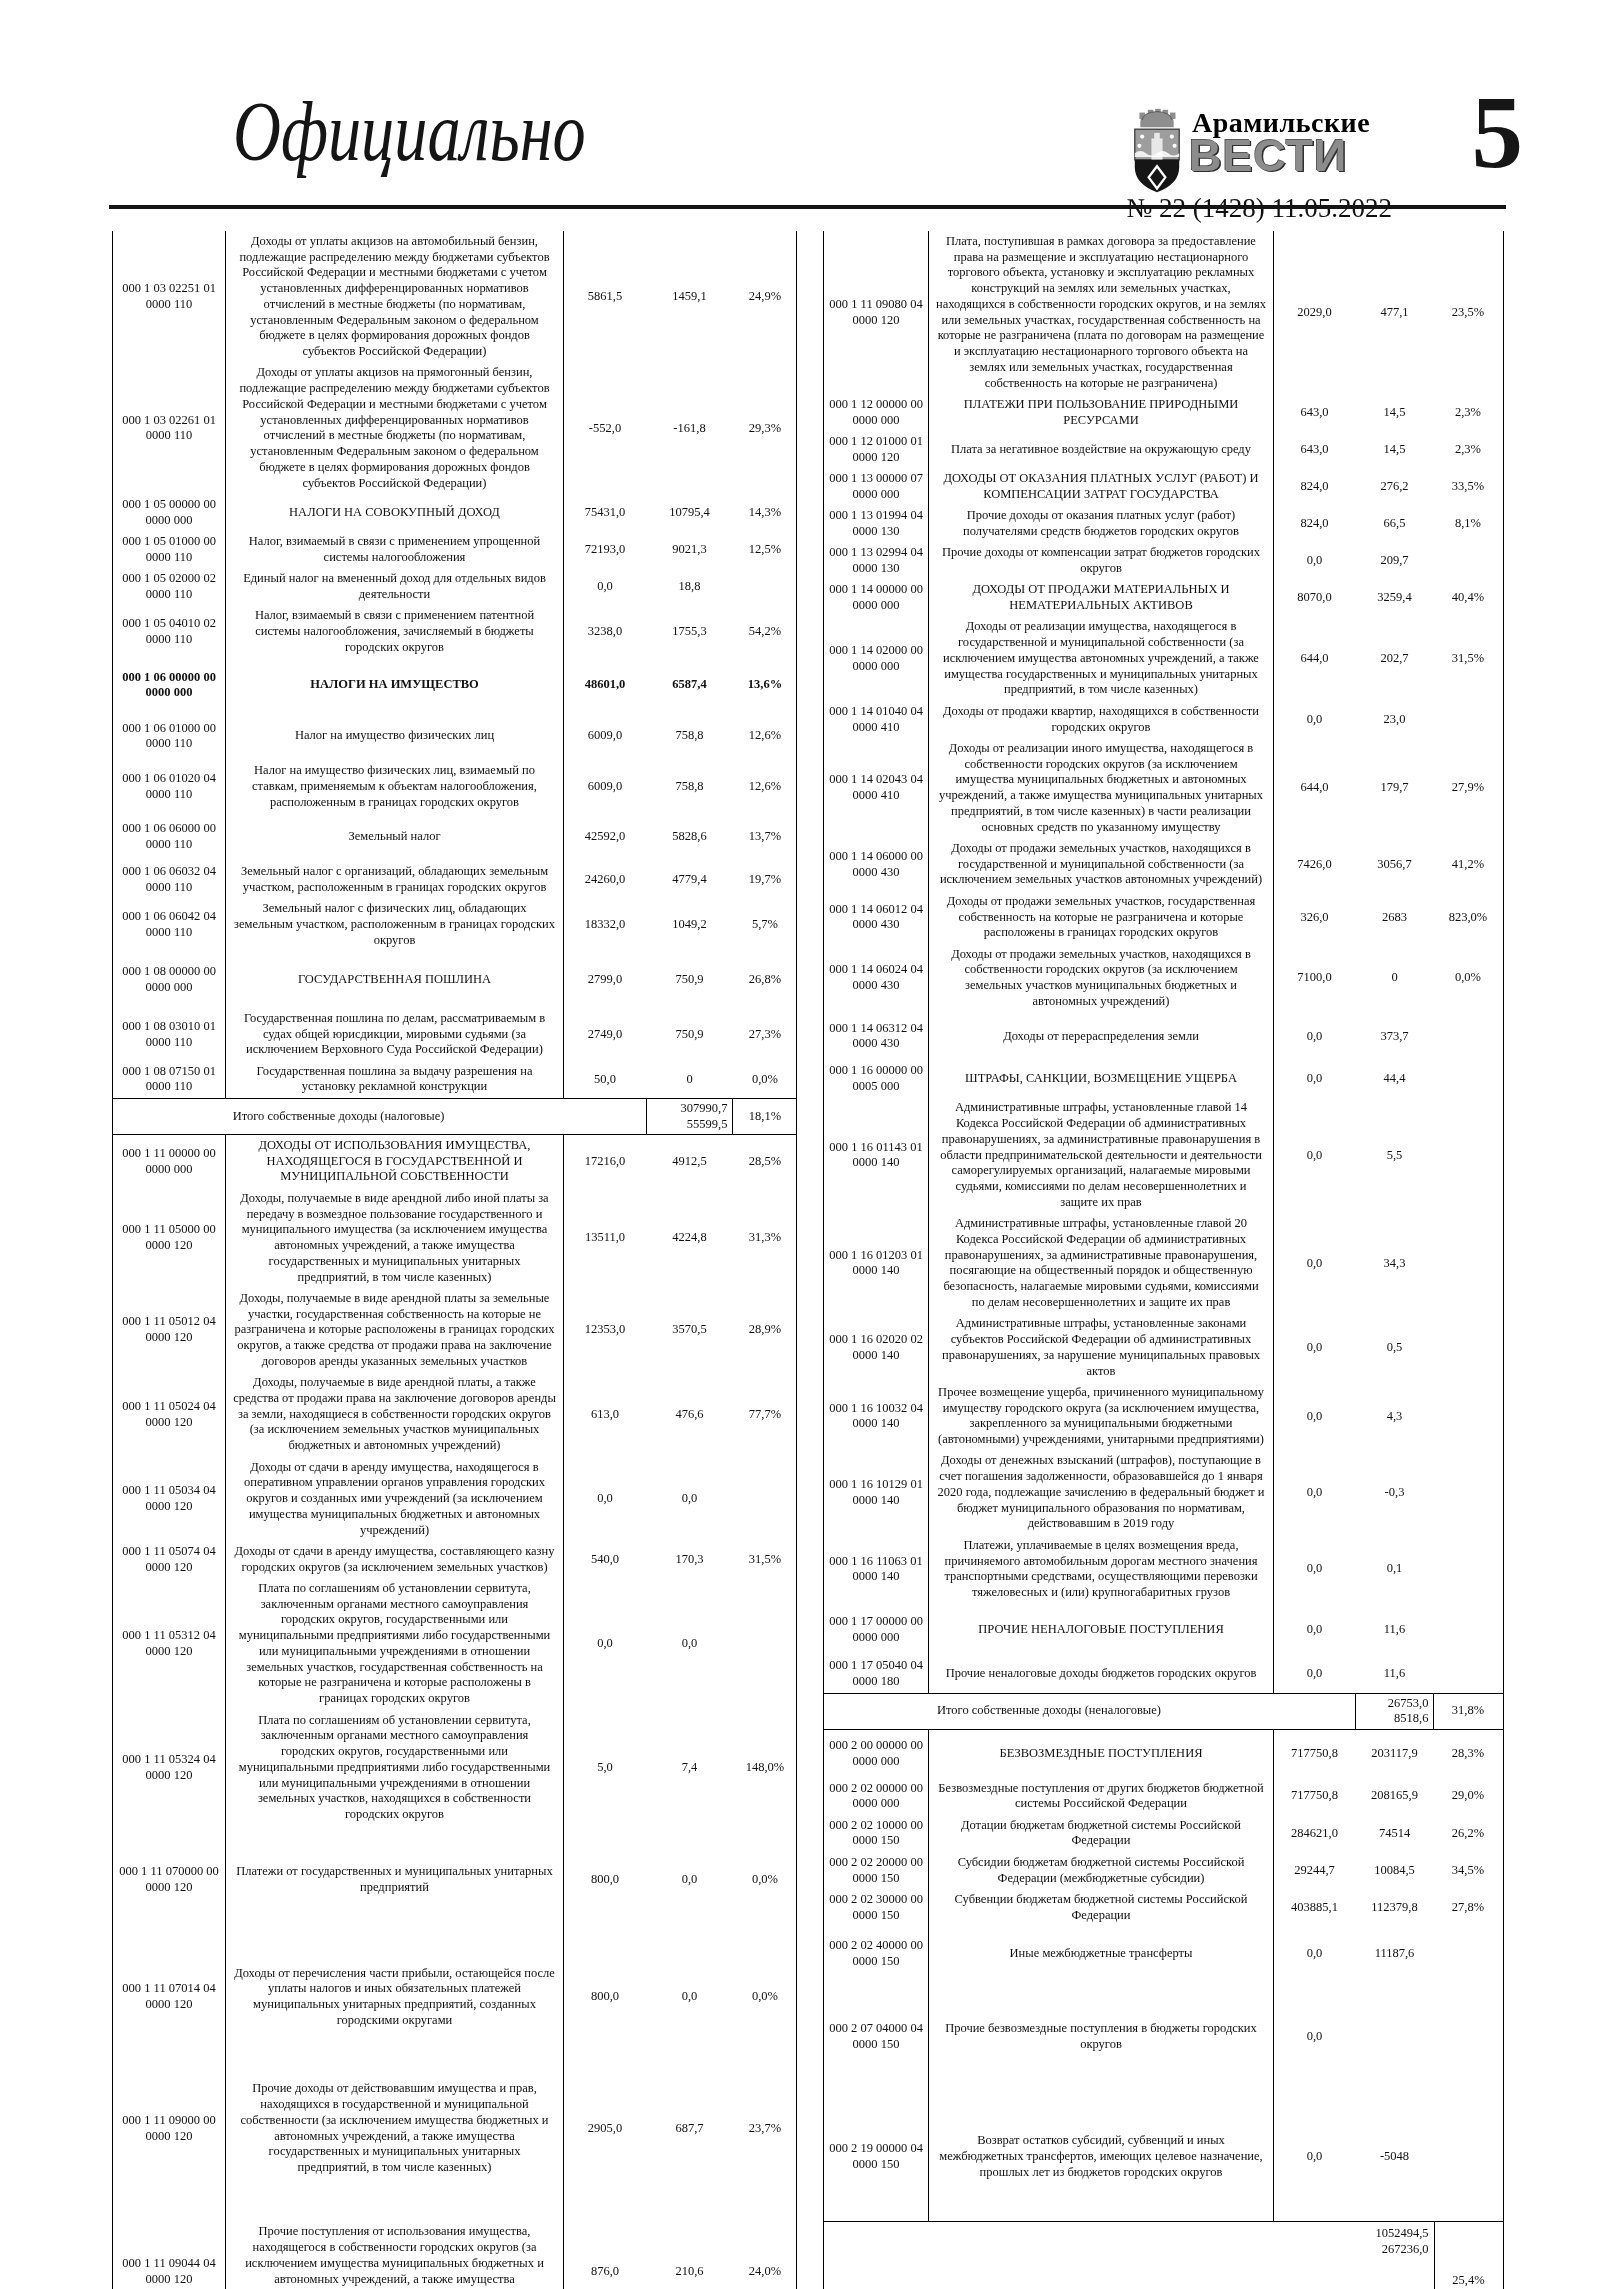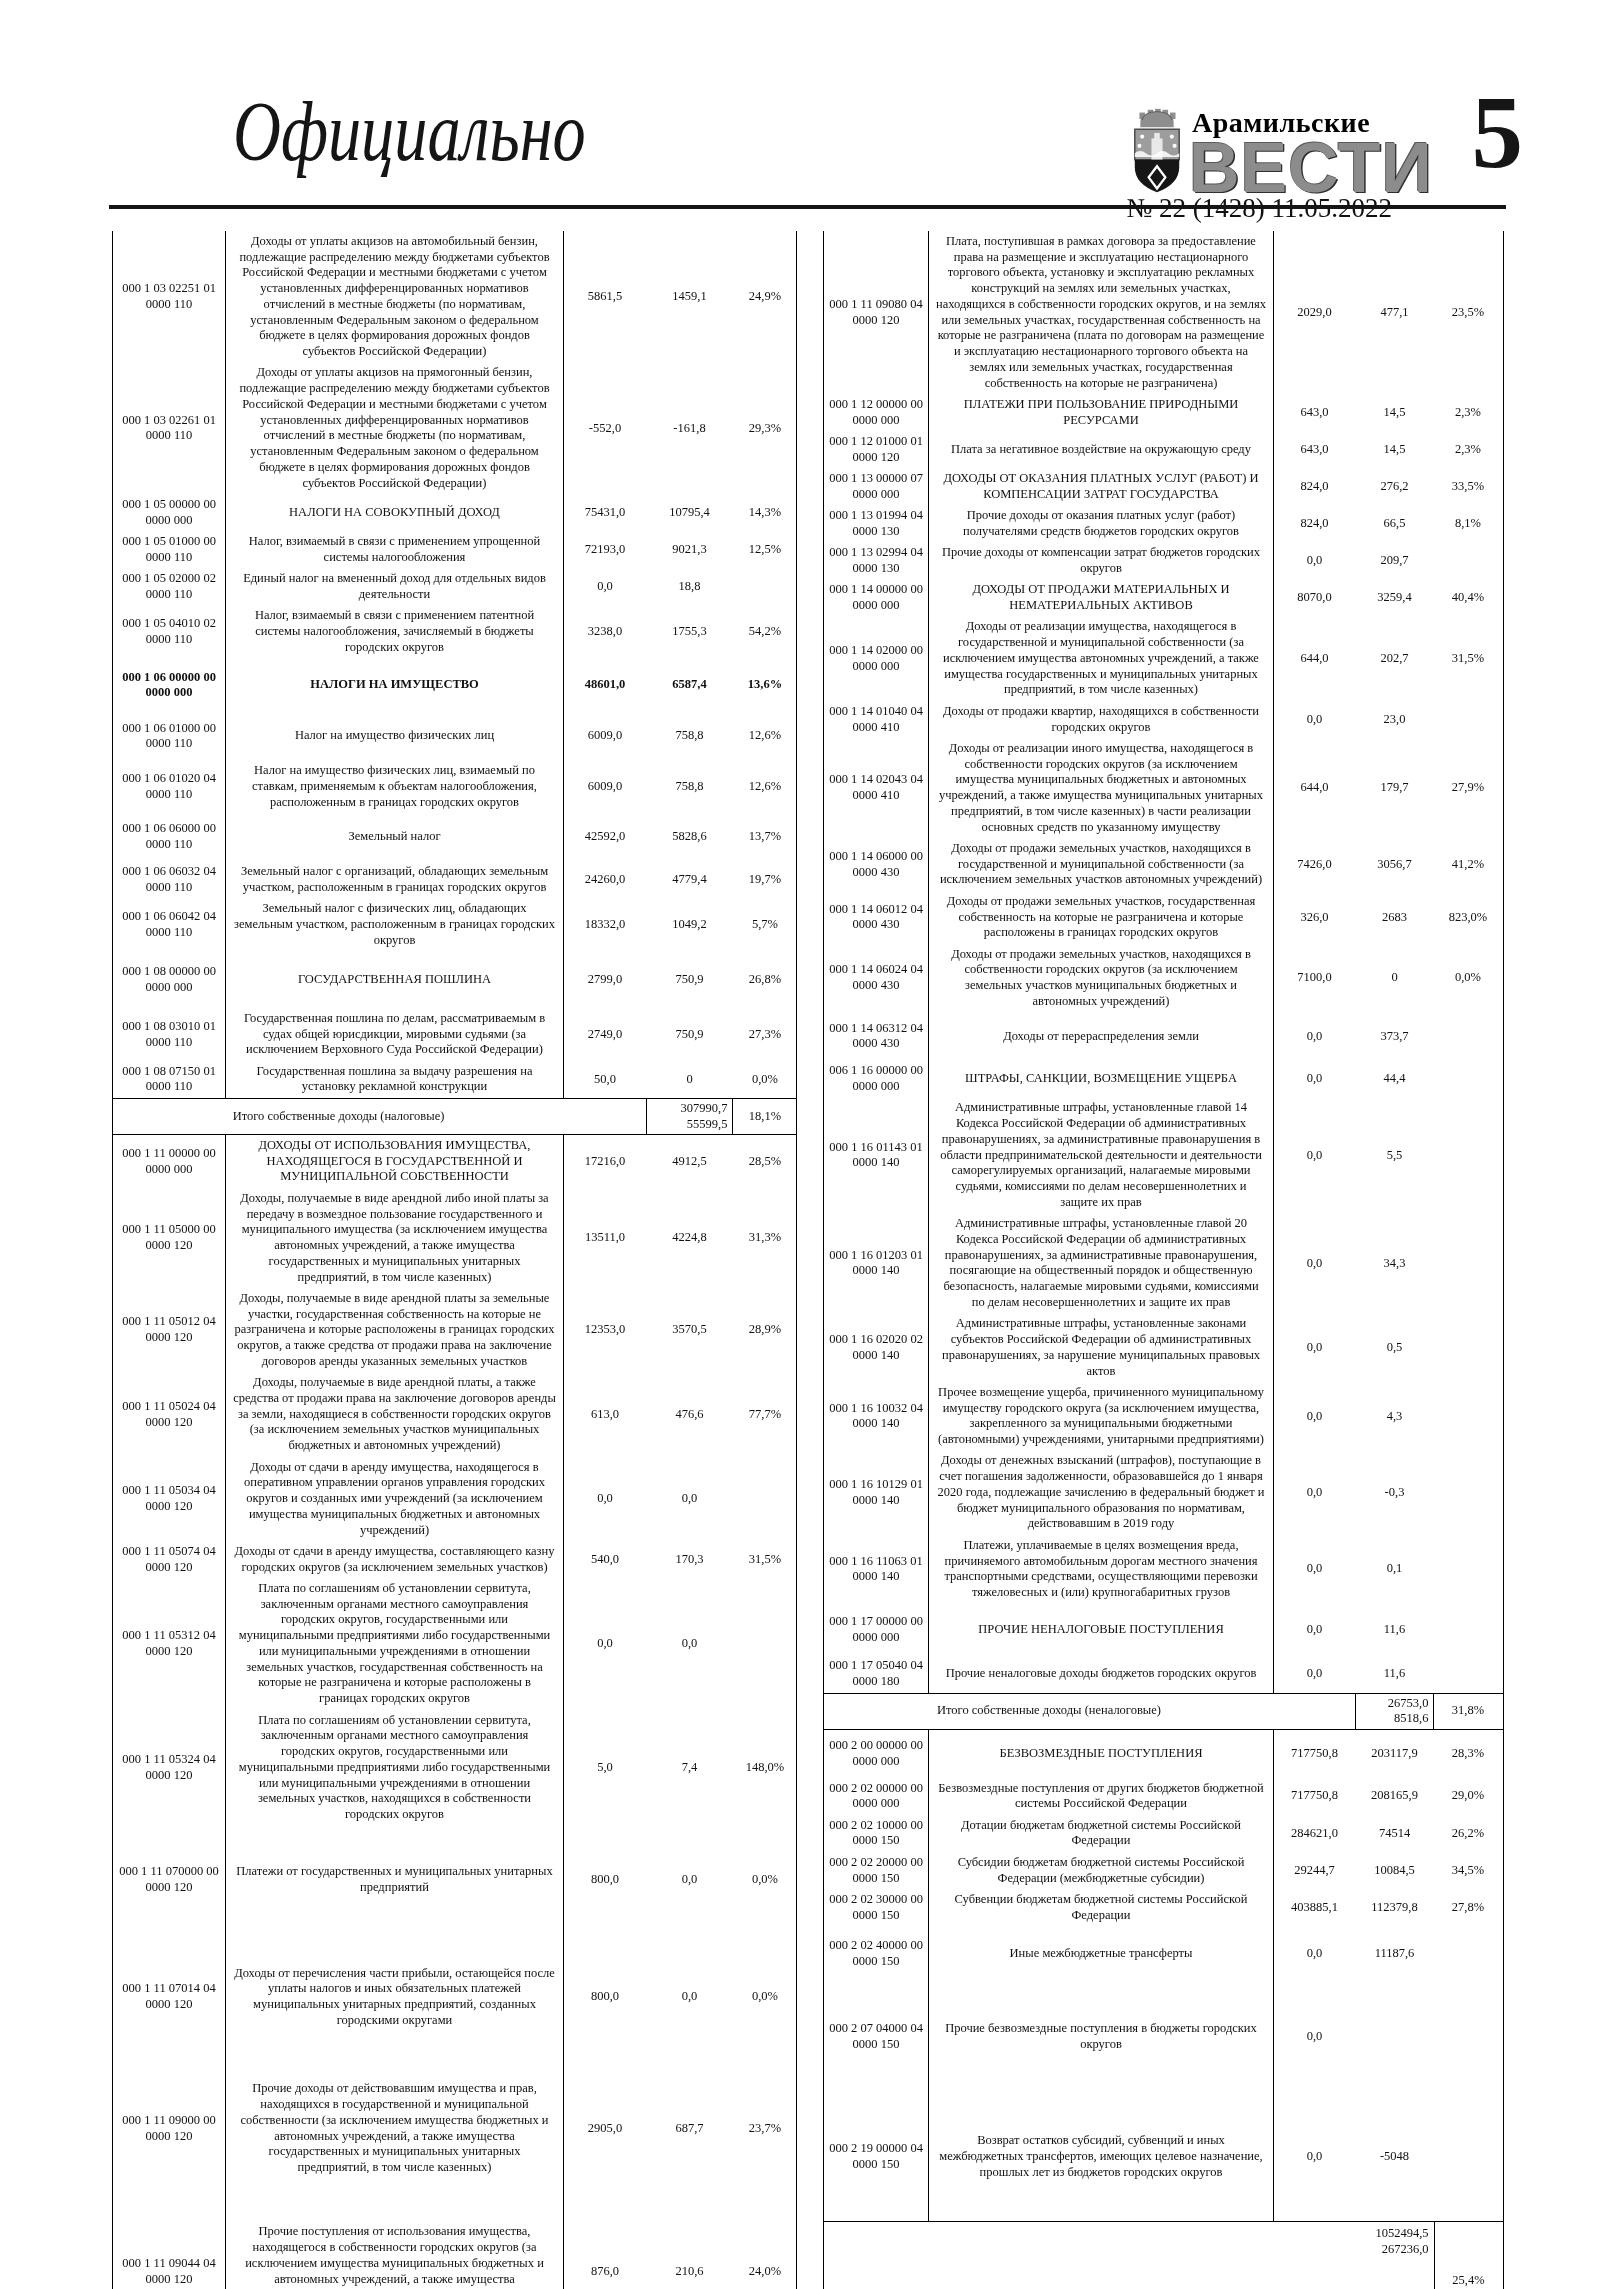--- a/index.html
+++ b/index.html
@@ -16,21 +16,21 @@
   }
   .masthead{position:absolute;left:1131px;top:103px;width:240px;}
   .masthead .emblem{position:absolute;left:0;top:3.7px;}
   .masthead .name-top{
     position:absolute;left:61px;top:3.7px;
     font-family:Liberation Serif, serif;font-weight:700;font-size:28px;color:#000000;
     white-space:nowrap;letter-spacing:0.5px;
   }
   .masthead .name-bottom{
     position:absolute;left:58px;top:29.5px;
-    font-family:"Liberation Sans",sans-serif;font-weight:700;font-size:70px;line-height:1;
+    font-family:"Liberation Sans",sans-serif;font-weight:700;font-size:45px;line-height:1;
     color:#8c8c8c;letter-spacing:0.9px;white-space:nowrap;
     text-shadow:1.4px 1.4px 0 #2e2e2e, -0.9px -0.9px 0 #5a5a5a;
   }
   .masthead .issue{
     position:absolute;left:-4.6px;top:90px;width:231px;
     font-family:"Liberation Serif",serif;font-size:27px;color:#111;white-space:nowrap;
   }
   .page-number{
     position:absolute;left:1440px;top:81px;width:83px;text-align:right;
     font-family:"Liberation Serif",serif;font-weight:700;font-size:103px;line-height:1;color:#161616;
@@ -406,21 +406,21 @@
       <div class="cell num">0,0%</div>
     </div>
     <div class="trow data" style="min-height: 48px;">
       <div class="cell code">000 1 14 06312 04 0000 430</div>
       <div class="cell desc">Доходы от перераспределения земли</div>
       <div class="cell num">0,0</div>
       <div class="cell num">373,7</div>
       <div class="cell num"></div>
     </div>
     <div class="trow data">
-      <div class="cell code">006 1 16 00000 00 0000 000</div>
+      <div class="cell code">000 1 16 00000 00 0005 000</div>
       <div class="cell desc caps">ШТРАФЫ, САНКЦИИ, ВОЗМЕЩЕНИЕ УЩЕРБА</div>
       <div class="cell num">0,0</div>
       <div class="cell num">44,4</div>
       <div class="cell num"></div>
     </div>
     <div class="trow data">
       <div class="cell code">000 1 16 01143 01 0000 140</div>
       <div class="cell desc">Административные штрафы, установленные главой 14 Кодекса Российской Федерации об административных правонарушениях, за административные правонарушения в области предпринимательской деятельности и деятельности саморегулируемых организаций, налагаемые мировыми судьями, комиссиями по делам несовершеннолетних и защите их прав</div>
       <div class="cell num">0,0</div>
       <div class="cell num">5,5</div>

